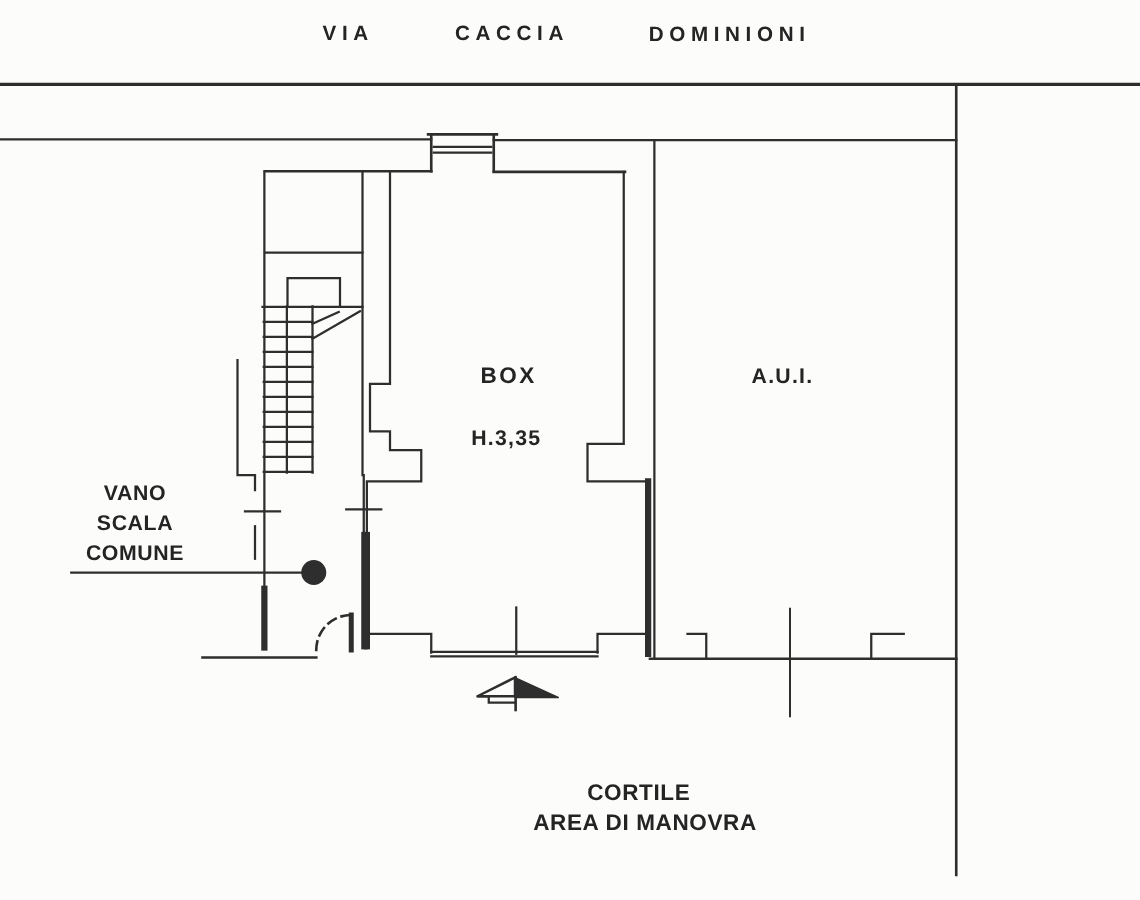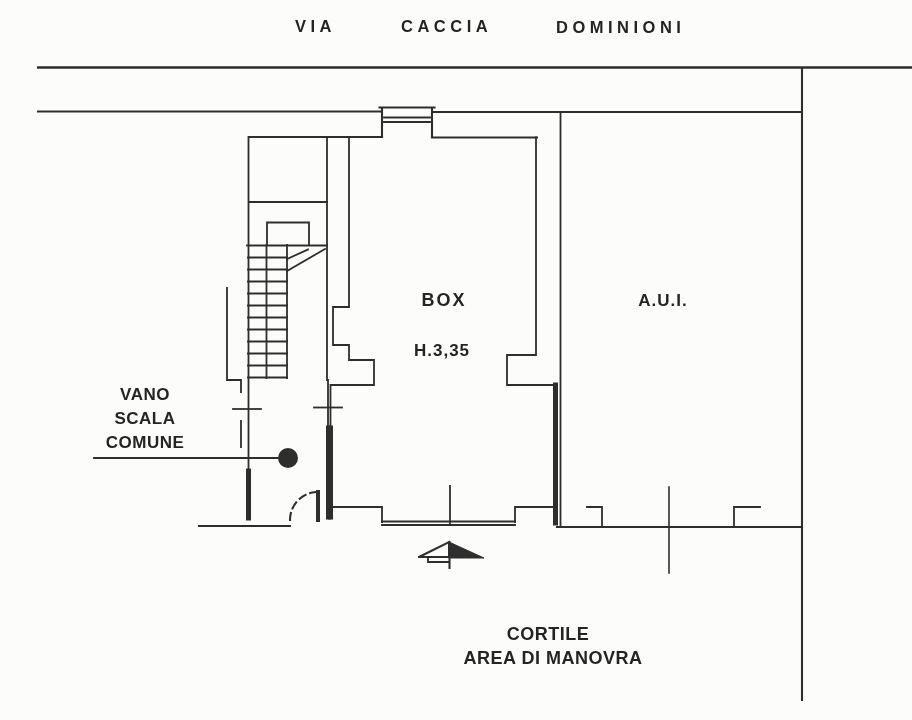--- a/index.html
+++ b/index.html
@@ -5,21 +5,21 @@
   :root{
     --ink:#2e2e2e;
     --paper:#fcfcfb;
   }
   html,body{margin:0;padding:0;}
   body{
     width:912px;height:720px;overflow:hidden;
     background:var(--paper);
     font-family:"Liberation Sans", sans-serif;
   }
-  .plan-wrap{position:relative;width:754px;height:720px;margin-left:37px;}
+  .plan-wrap{position:relative;width:754px;height:720px;}
   svg{display:block;}
   svg text{
     fill:#242424;
     font-family:"Liberation Sans", sans-serif;
     font-weight:700;
   }
   .t-title{font-size:16.5px;letter-spacing:4.5px;}
   .t-room{font-size:18px;letter-spacing:2px;}
   .t-sub{font-size:17px;letter-spacing:1px;}
   .t-side{font-size:17px;letter-spacing:0.5px;}

